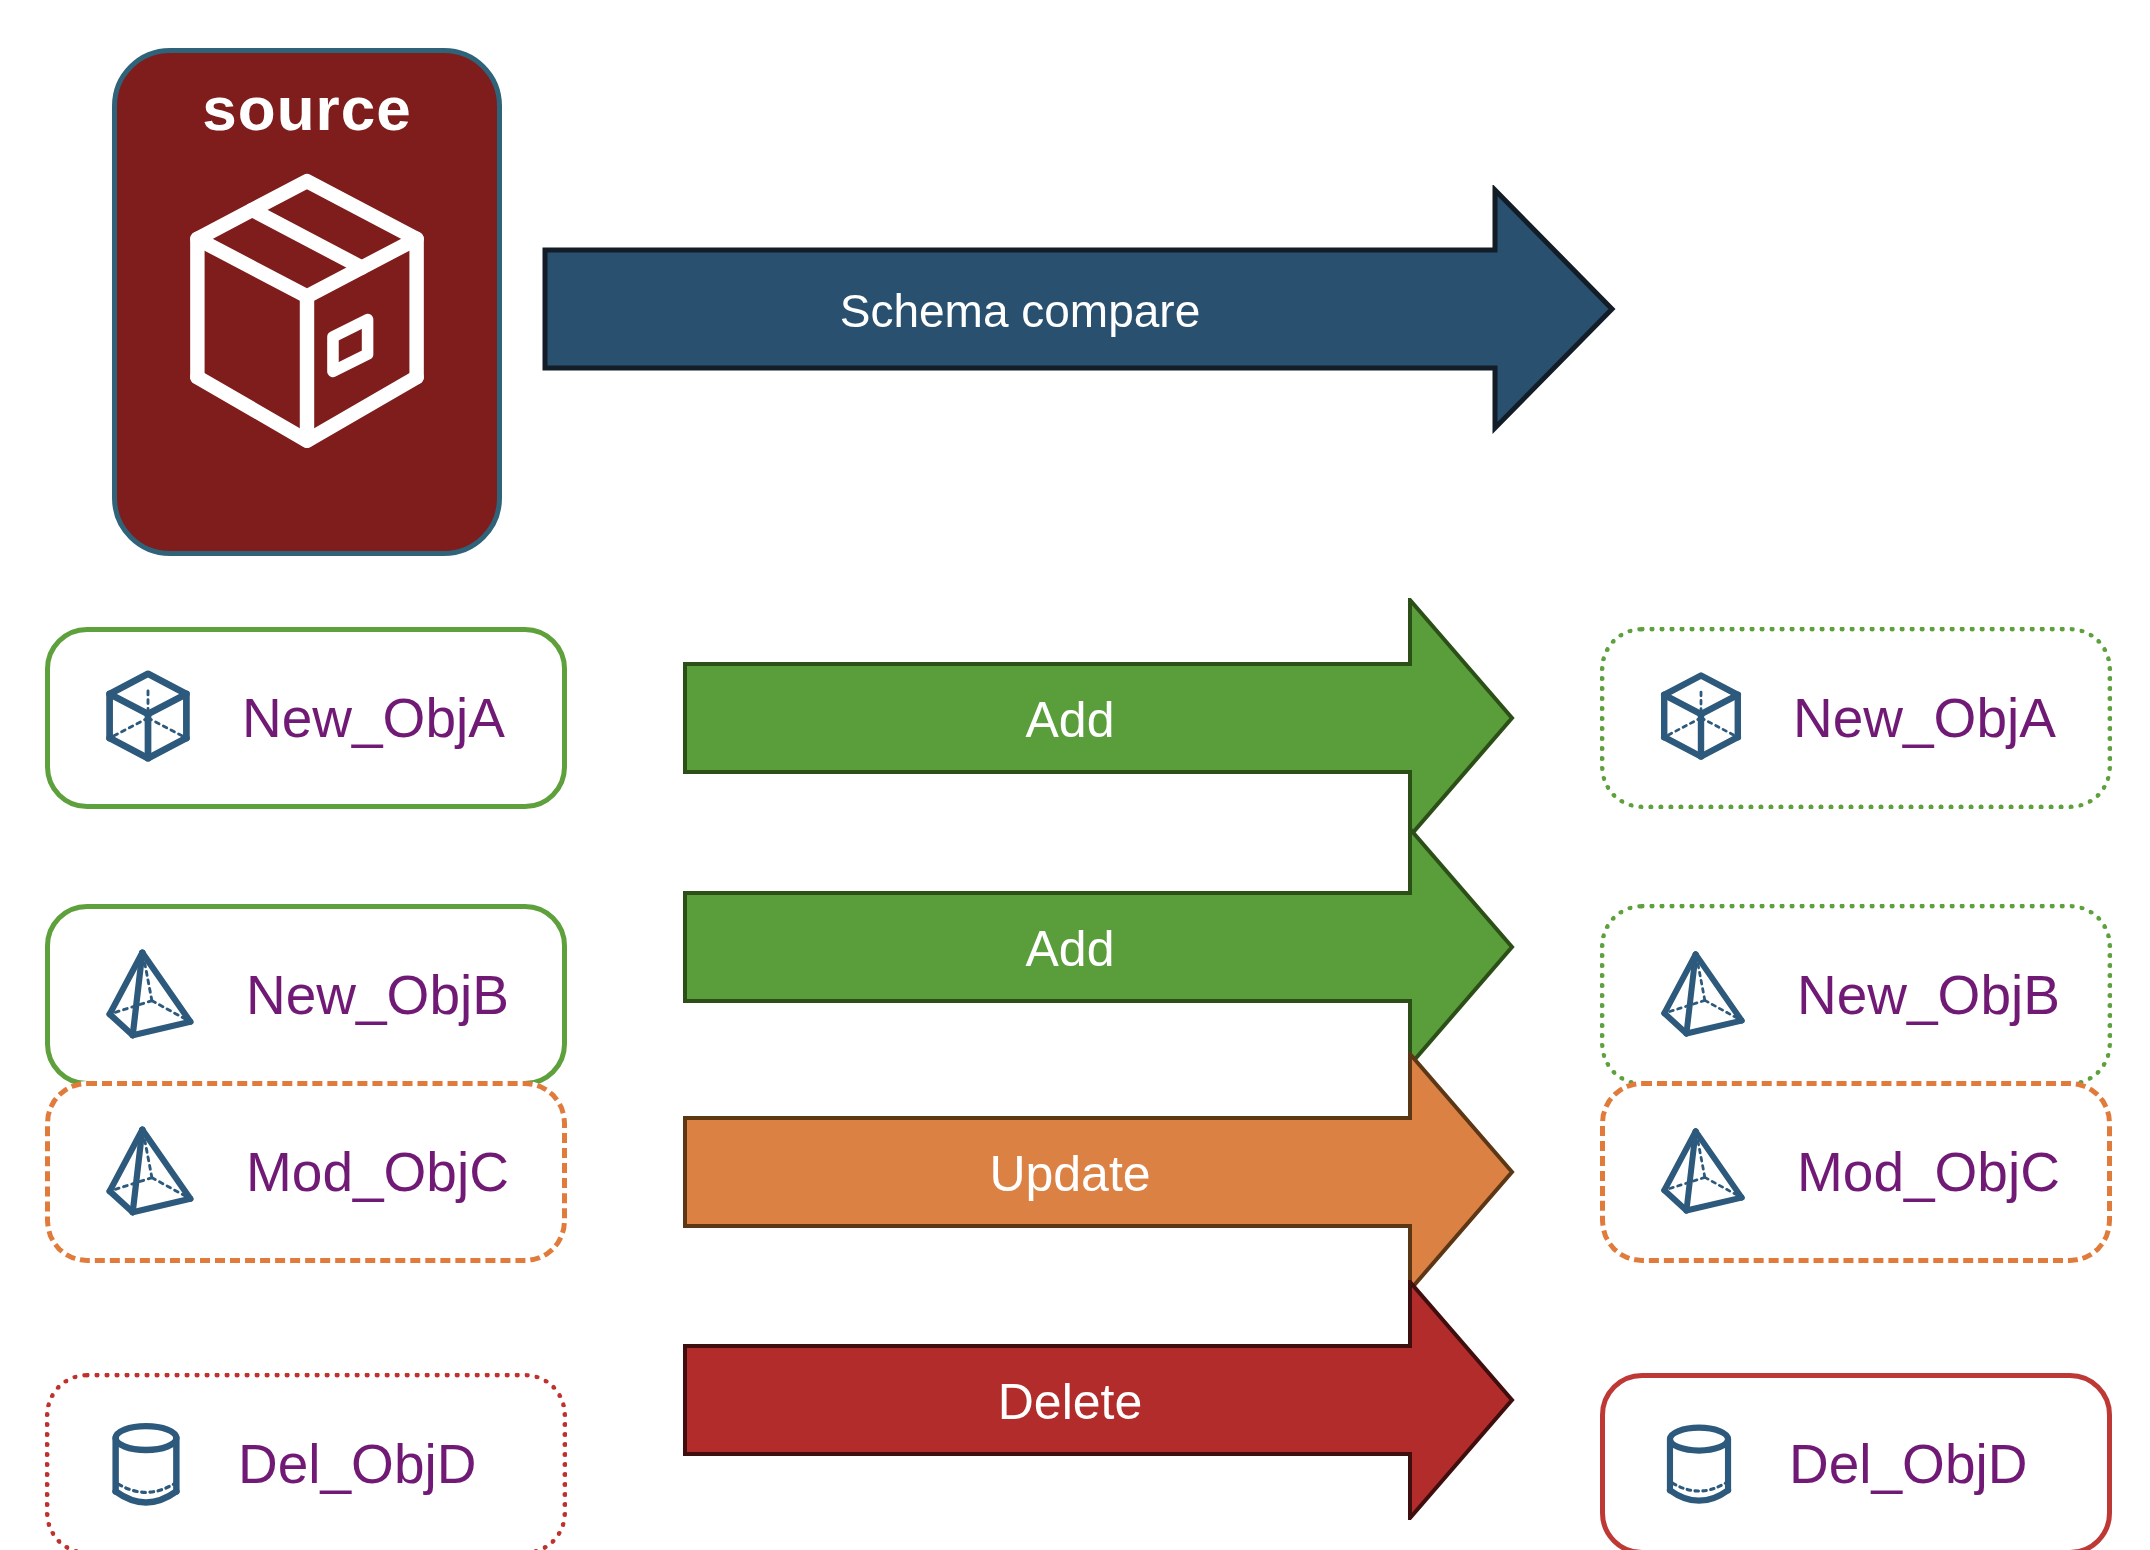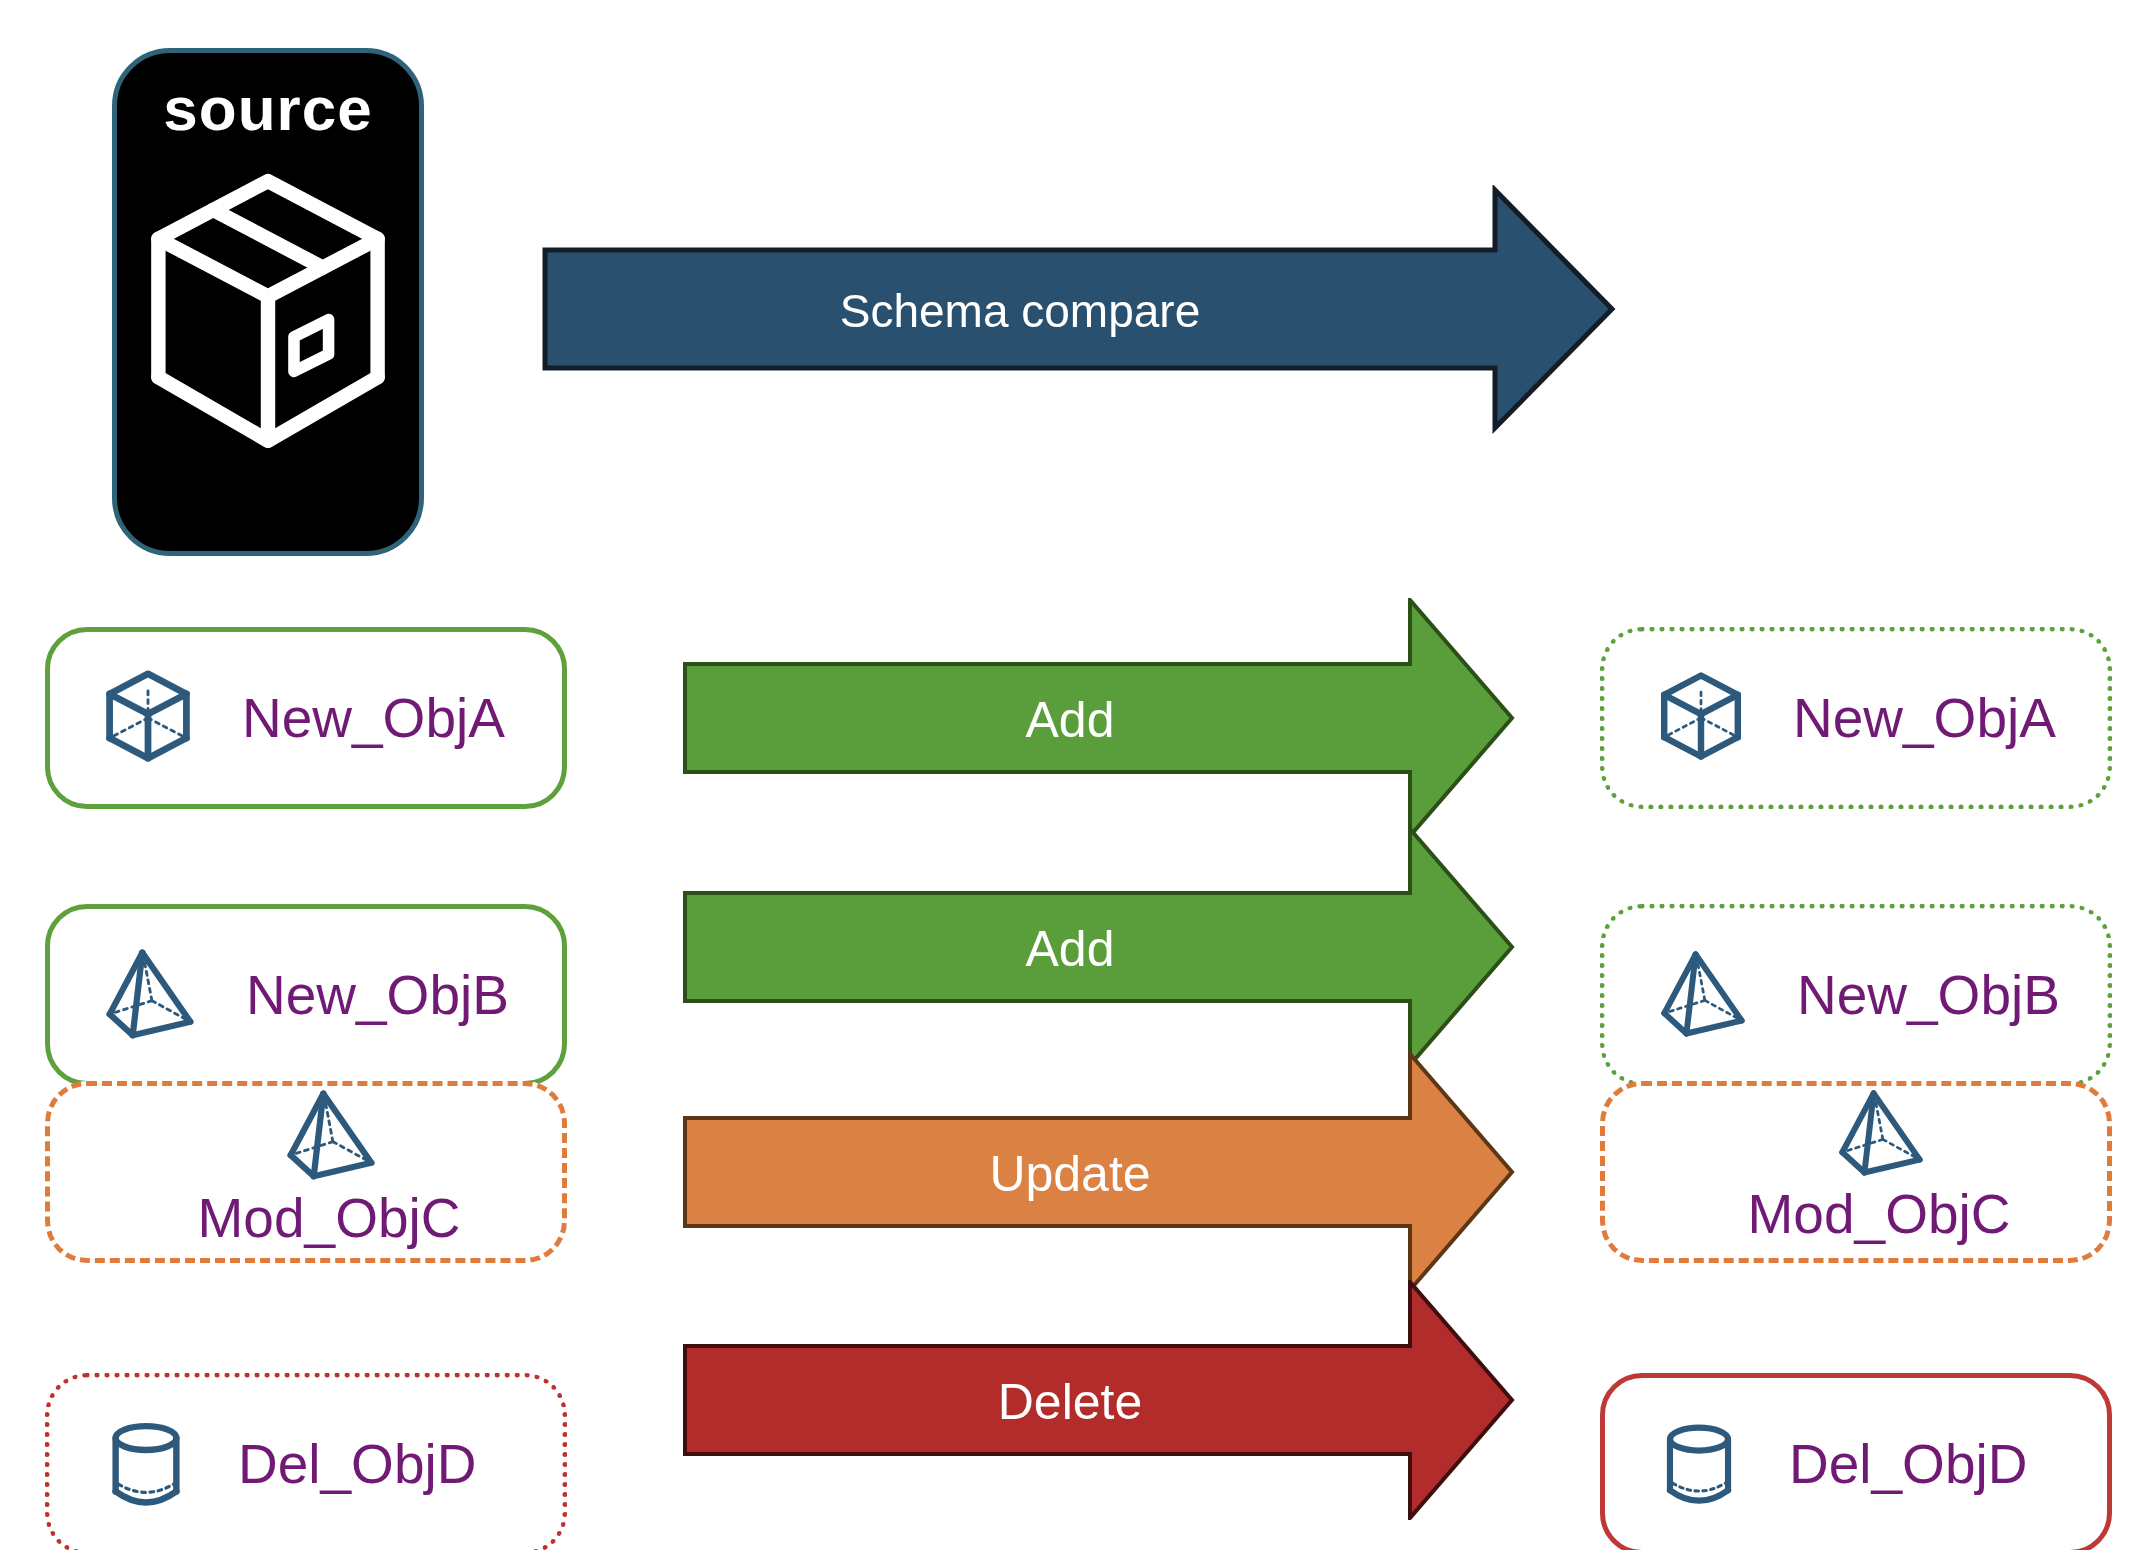--- a/index.html
+++ b/index.html
@@ -2,22 +2,22 @@
 <html><head>
 <meta charset="utf-8">
 <style>
   html,body{margin:0;padding:0;background:#ffffff;}
   #canvas{
     position:relative;width:2150px;height:1550px;background:#ffffff;overflow:hidden;
     font-family:"Liberation Sans", sans-serif;
   }
   
   .badge{
-    position:absolute;top:48px;width:312px;height:508px;
-    background:#000000;border:5px solid #2F6379;border-radius:58px;
+    position:absolute;top:48px;width:390px;height:508px;
+    background:#7f1d1d;border:5px solid #2F6379;border-radius:58px;
     box-sizing:border-box;display:flex;flex-direction:column;align-items:center;
   }
   .badge.source{left:112px;}
   .badge.target{left:1660px;}
   .badge-label{
     margin-top:20px;color:#ffffff;font-size:62px;font-weight:bold;letter-spacing:1px;
   }
   .badge-icon{margin-top:14px;}
   
   .compare-arrow-svg{position:absolute;left:540px;top:185px;}
@@ -28,21 +28,21 @@
   
   .card{
     position:absolute;height:182px;background:#ffffff;border-radius:42px;
     box-sizing:border-box;display:flex;align-items:center;
   }
   .card.left{left:45px;width:522px;}
   .card.right{left:1600px;width:512px;}
   .row1{top:627px;} .row2{top:904px;} .row3{top:1081px;} .row4{top:1373px;}
   .solid-green {border:5px solid #5EA03C;}
   .dotted-green{border:5px dotted #5EA03C;}
-  .dashed-orange{border:5px dashed #E07B3B;flex-direction:column;}
+  .dashed-orange{border:5px dashed #E07B3B;}
   .dotted-red  {border:5px dotted #C0312D;}
   .solid-red   {border:5px solid #BE3936;}
   .card .obj-icon{margin-left:50px;flex:0 0 auto;display:block;}
   .card .obj-label{margin-left:46px;color:#701a75;font-size:55px;}
   
   .action-arrow-svg{position:absolute;left:680px;}
   .action-arrow-svg.row1{top:598px;} .action-arrow-svg.row2{top:827px;}
   .action-arrow-svg.row3{top:1052px;} .action-arrow-svg.row4{top:1280px;}
   .action-arrow-svg text{
     fill:#ffffff;font-size:50px;font-family:"Liberation Sans",sans-serif;

